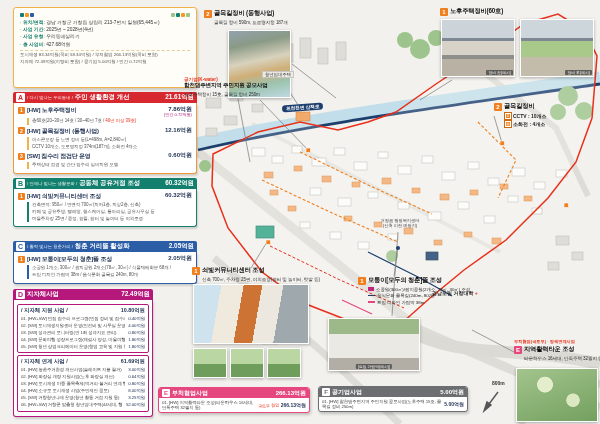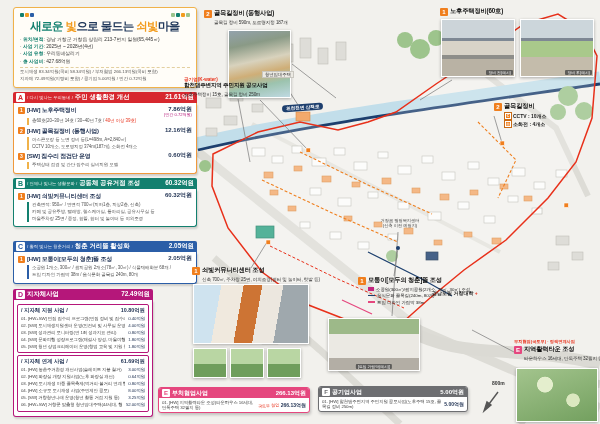--- a/index.html
+++ b/index.html
@@ -229,21 +229,20 @@
         <i style="background:#f29c1f"></i>
         <i style="background:#2b5ea7"></i>
       </span>
     <span class="tb-ic">
         <i style="background:#9dc48c"></i>
         <i style="background:#13806f"></i>
         <i style="background:#f29c1f"></i>
         <i style="background:#9dc48c"></i>
       </span>
   </div>
-  <div class="tb-title"><span class="t-teal">새로운 </span><span class="t-orange">빛</span><span class="t-navy">으로 물드는 </span><span class="t-orange">쇠빛</span><span class="t-navy">마을</span></div>
   <div class="tb-line">· <b>위치/면적</b><span>: 경남 거창군 거창읍 상림리 213-7번지 일원(65,445㎡)</span></div>
   <div class="tb-line">· <b>사업 기간</b><span>: 2025년 ~ 2028년(4년)</span></div>
   <div class="tb-line">· <b>사업 유형</b><span>: 우리동네살리기</span></div>
   <div class="tb-line">· <b>총 사업비</b><span>: 427.68억원</span></div>
   <div class="tb-note"><span>도시재생 83.34억원(국비 58.34억원) / 부처협업 266.13억원(국비 포함)</span><br><span>지자체 72.49억원(지방비 포함) / 공기업 5.00억원 / 민간 0.72억원</span></div>
 </div>
 
 <div class="sec" style="top:92px;--c:#d7282f">
   <div class="sec-hd">
     <span class="sec-badge">A</span>

